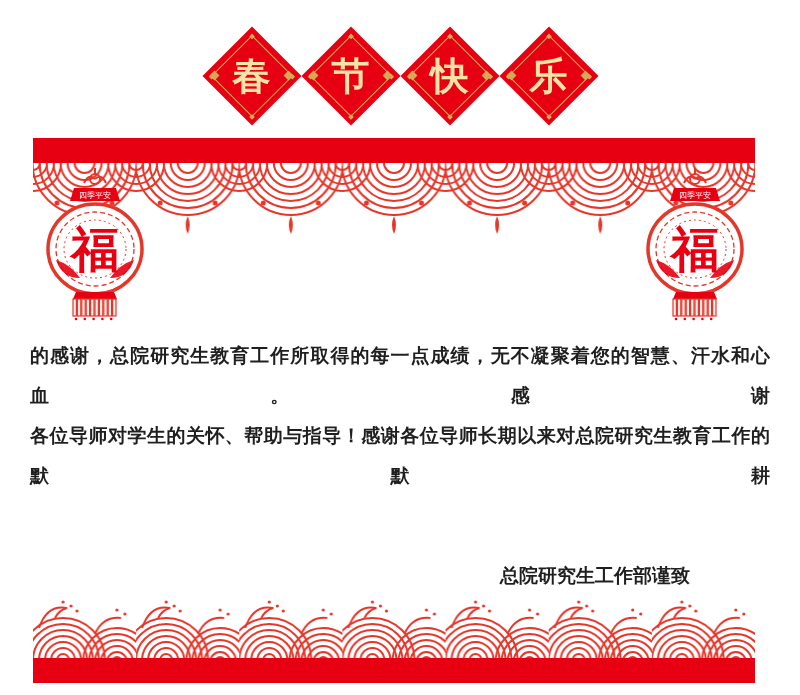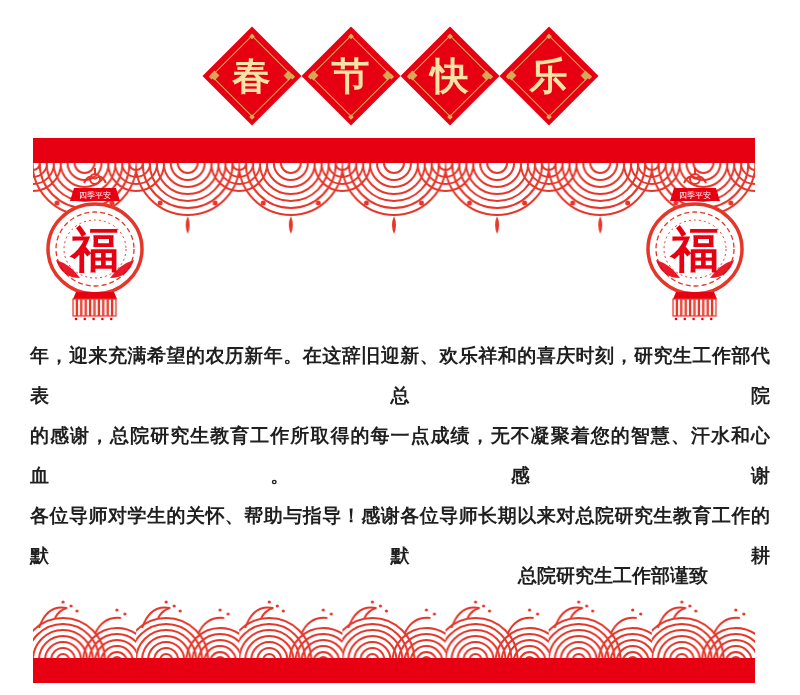--- a/index.html
+++ b/index.html
@@ -48,21 +48,21 @@
   .lantern.left{left:40px}
   .lantern.right{left:640px}
 
   
   .body-text{
     position:absolute;left:30px;top:336px;width:740px;
     color:#1f1f1f;font-size:19px;font-weight:bold;line-height:40px;
   }
   .line{text-align:justify;text-align-last:justify;}
   .signature{
-    position:absolute;left:48px;top:556px;width:660px;
+    position:absolute;left:30px;top:556px;width:660px;
     text-align:right;color:#1f1f1f;font-size:19px;font-weight:bold;line-height:40px;
   }
 </style>
 </head>
 <body>
 
 <div class="page">
 
   <div class="banner-row">
     <div class="diamond-cell">
@@ -195,21 +195,20 @@
     <g fill="#e60012">
       <circle cx="36" cy="151" r="1.3"></circle>
         <circle cx="44.8" cy="151" r="1.3"></circle>
       <circle cx="53.6" cy="151" r="1.3"></circle>
         <circle cx="62.4" cy="151" r="1.3"></circle>
       <circle cx="71.2" cy="151" r="1.3"></circle>
     </g>
   </svg>
 
   <div class="body-text">
-    <div class="line">年，迎来充满希望的农历新年。在这辞旧迎新、欢乐祥和的喜庆时刻，研究生工作部代表总院</div>
     <div class="line">的感谢，总院研究生教育工作所取得的每一点成绩，无不凝聚着您的智慧、汗水和心血。感谢</div>
     <div class="line">各位导师对学生的关怀、帮助与指导！感谢各位导师长期以来对总院研究生教育工作的默默耕</div>
 
   </div>
 
   <div class="signature">总院研究生工作部谨致</div>
 
   <svg class="border-bottom" viewBox="0 0 722 60" preserveAspectRatio="none">
     <defs>
       <pattern id="waves" patternUnits="userSpaceOnUse" width="103.143" height="60">

